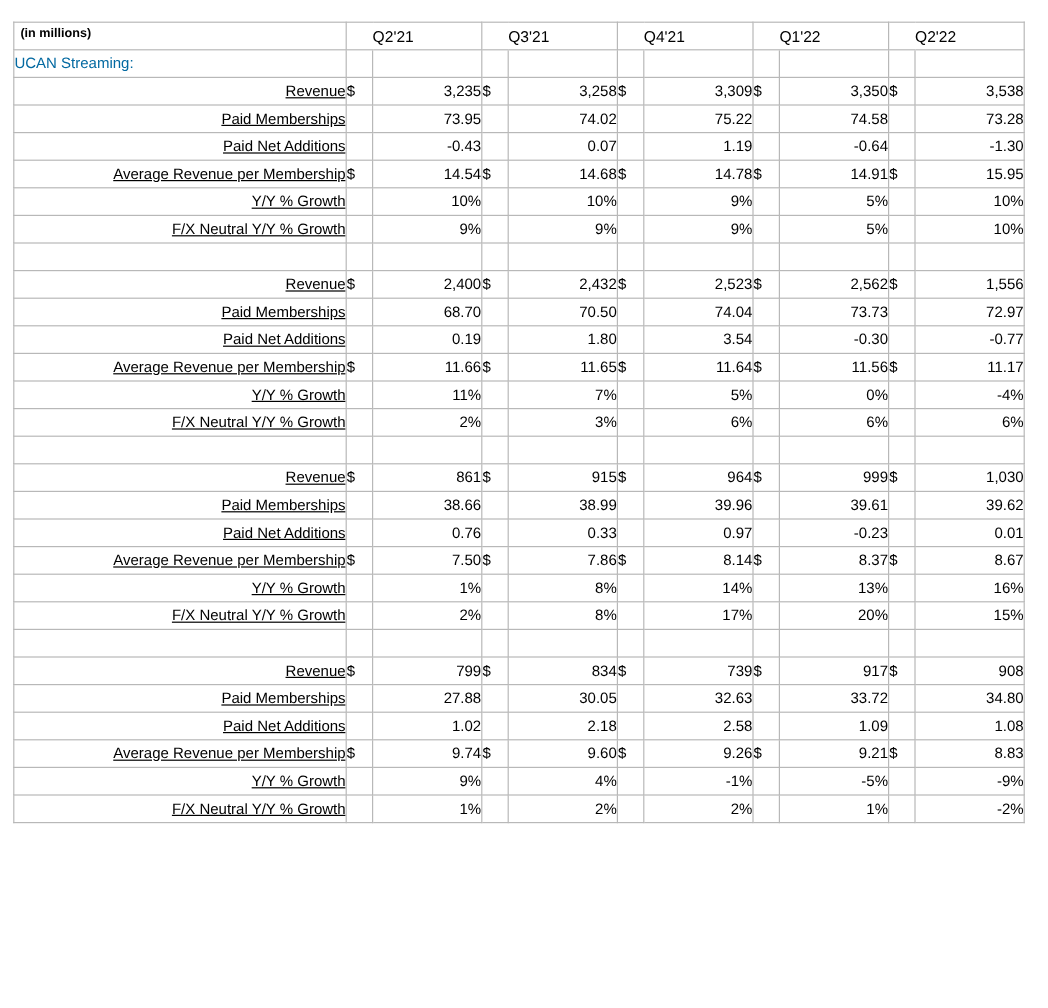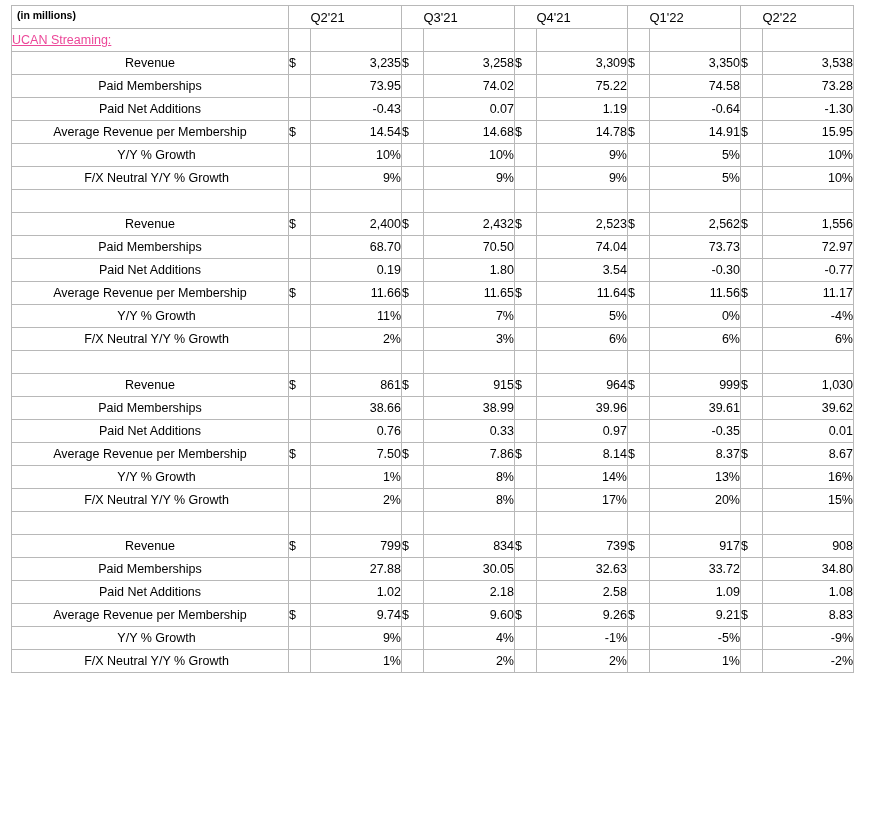--- a/index.html
+++ b/index.html
@@ -19,21 +19,21 @@
     width: 873px;
     height: 840px;
     box-sizing: border-box;
     padding: 0;
   }
   table.fin {
     border-collapse: collapse;
     table-layout: fixed;
     width: 841px;
     margin-left: 11px;
-    margin-top: 5px;
+    margin-top: 18px;
     font-size: 12.5px;
   }
   table.fin col.lbl   { width: 277px; }
   table.fin col.cur   { width: 22px; }
   table.fin col.val   { width: 91px; }
 
   table.fin td, table.fin th {
     border: 1px solid #b8b8b8;
     padding: 0;
     height: 23px;
@@ -60,34 +60,34 @@
     padding-left: 5px;
     padding-bottom: 4px;
   }
   .hdr-row th.curhdr {
     border-right: none;
   }
   .hdr-row th.valhdr {
     border-left: none;
   }
   td.label {
-    text-align: center;
+    text-align: right;
     padding-left: 5px;
     white-space: nowrap;
     overflow: hidden;
+    text-decoration: underline;
   }
   td.label.indent {
     padding-left: 13px;
   }
   td.section {
     font-weight: bold;
-    color: #ec4899;
+    color: #0369a1;
     text-align: left;
     padding-left: 5px;
-    text-decoration: underline;
   }
   td.cur {
     text-align: left;
     padding-left: 4px;
     border-right: none;
   }
   td.val {
     text-align: right;
     padding-right: 7px;
     border-left: none;
@@ -354,21 +354,21 @@
         </tr>
         <tr>
           <td class="label">Paid Net Additions</td>
           <td class="cur"></td>
           <td class="val">0.76</td>
           <td class="cur"></td>
           <td class="val">0.33</td>
           <td class="cur"></td>
           <td class="val">0.97</td>
           <td class="cur"></td>
-          <td class="val">-0.35</td>
+          <td class="val">-0.23</td>
           <td class="cur"></td>
           <td class="val">0.01</td>
         </tr>
         <tr>
           <td class="label">Average Revenue per Membership</td>
           <td class="cur">$</td>
           <td class="val">7.50</td>
           <td class="cur">$</td>
           <td class="val">7.86</td>
           <td class="cur">$</td>

